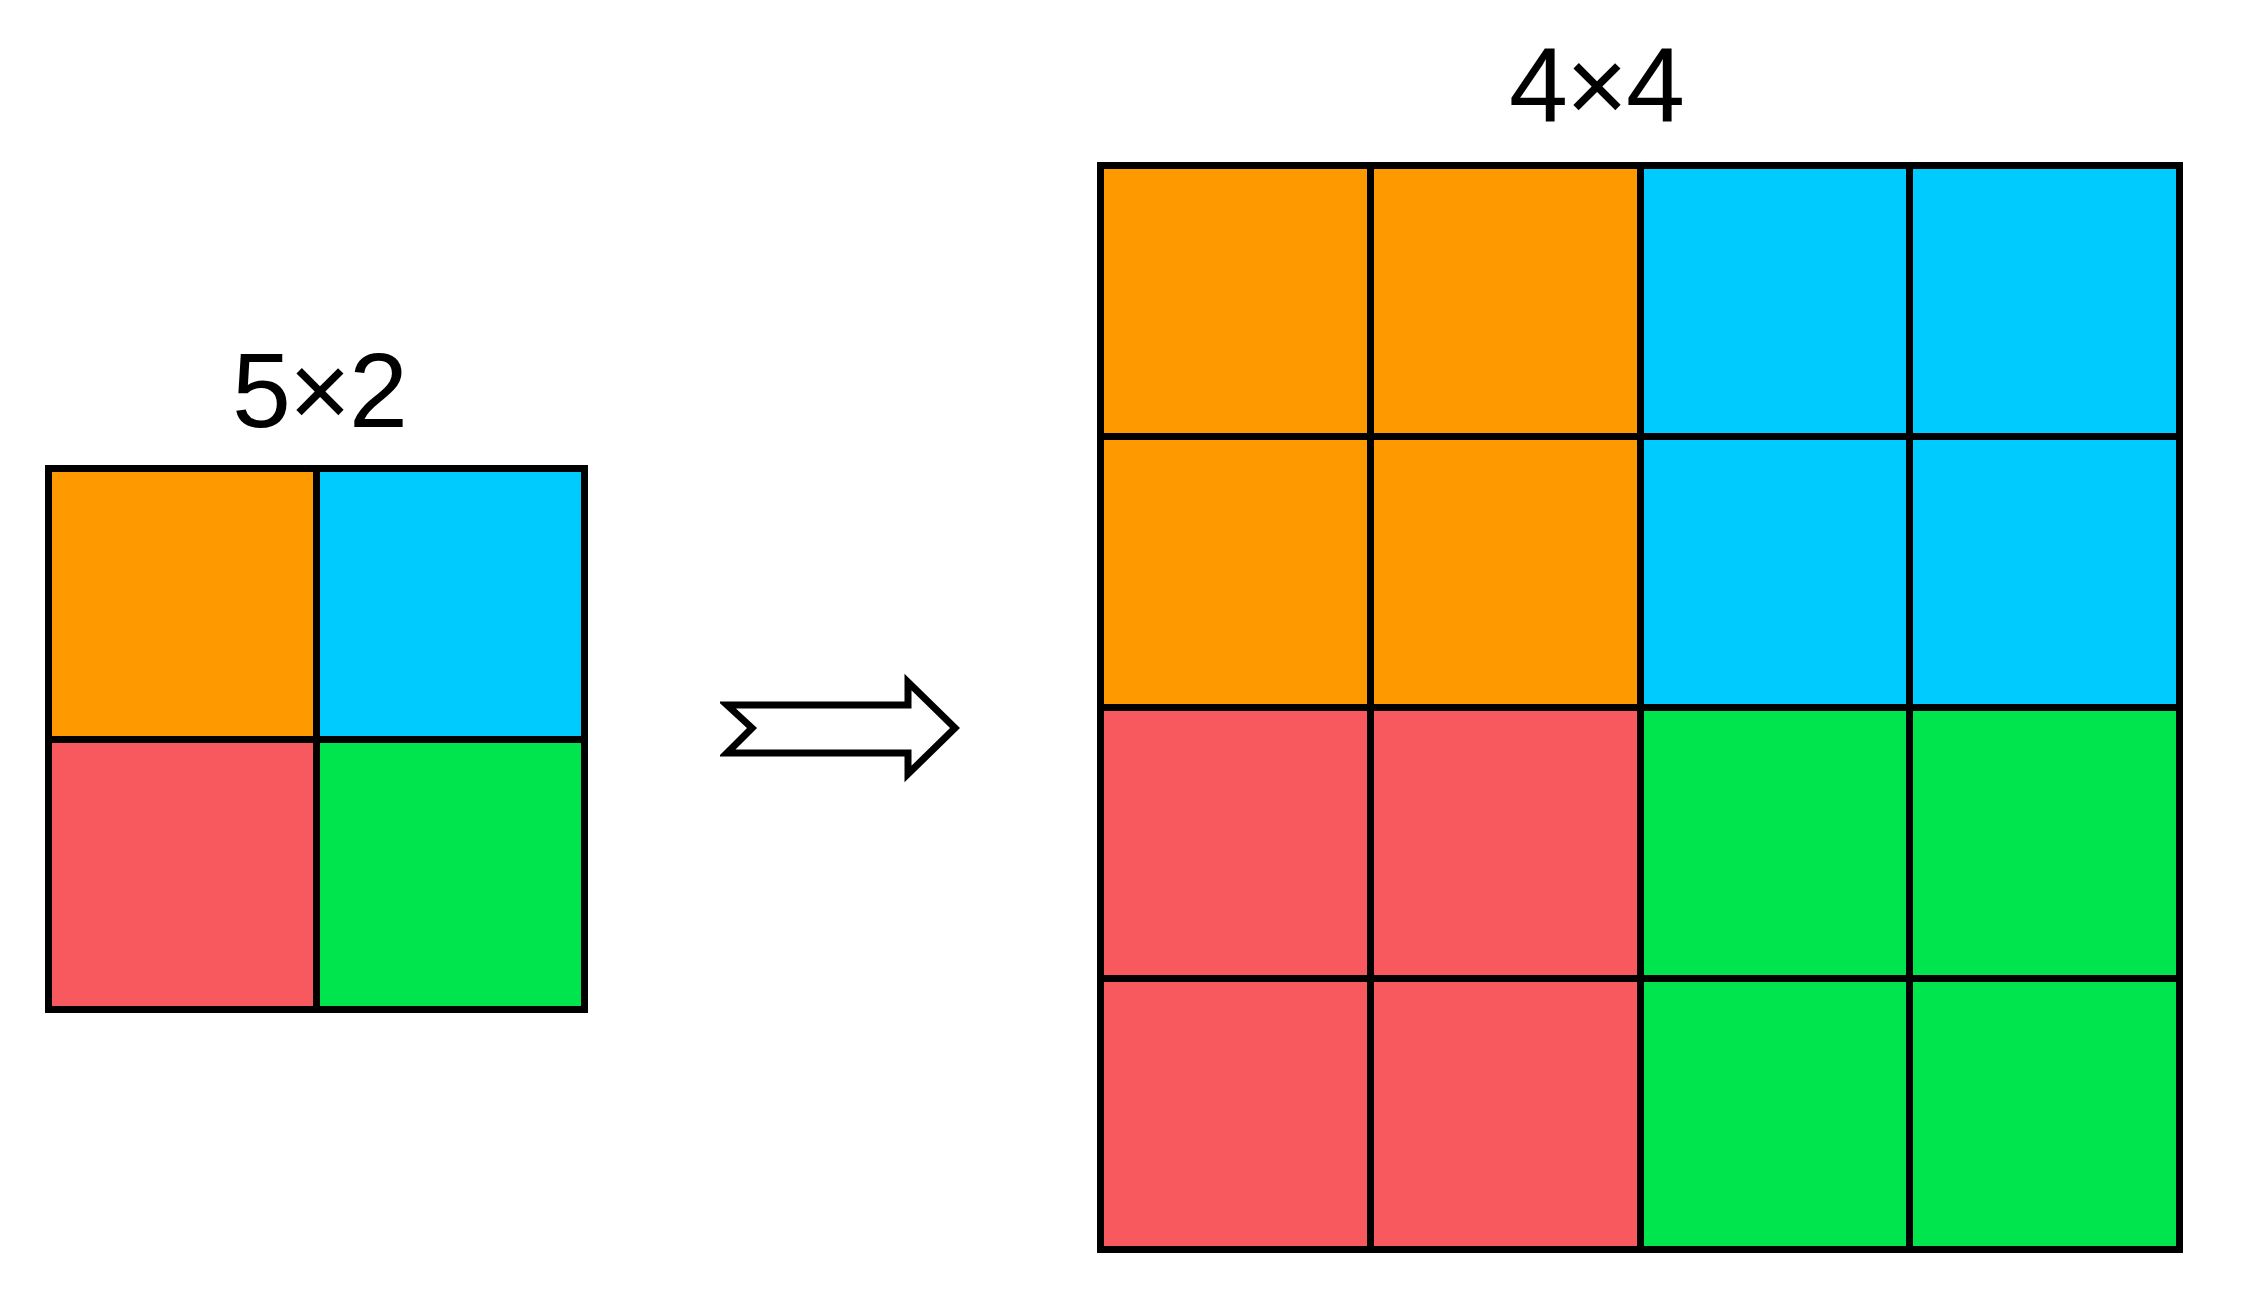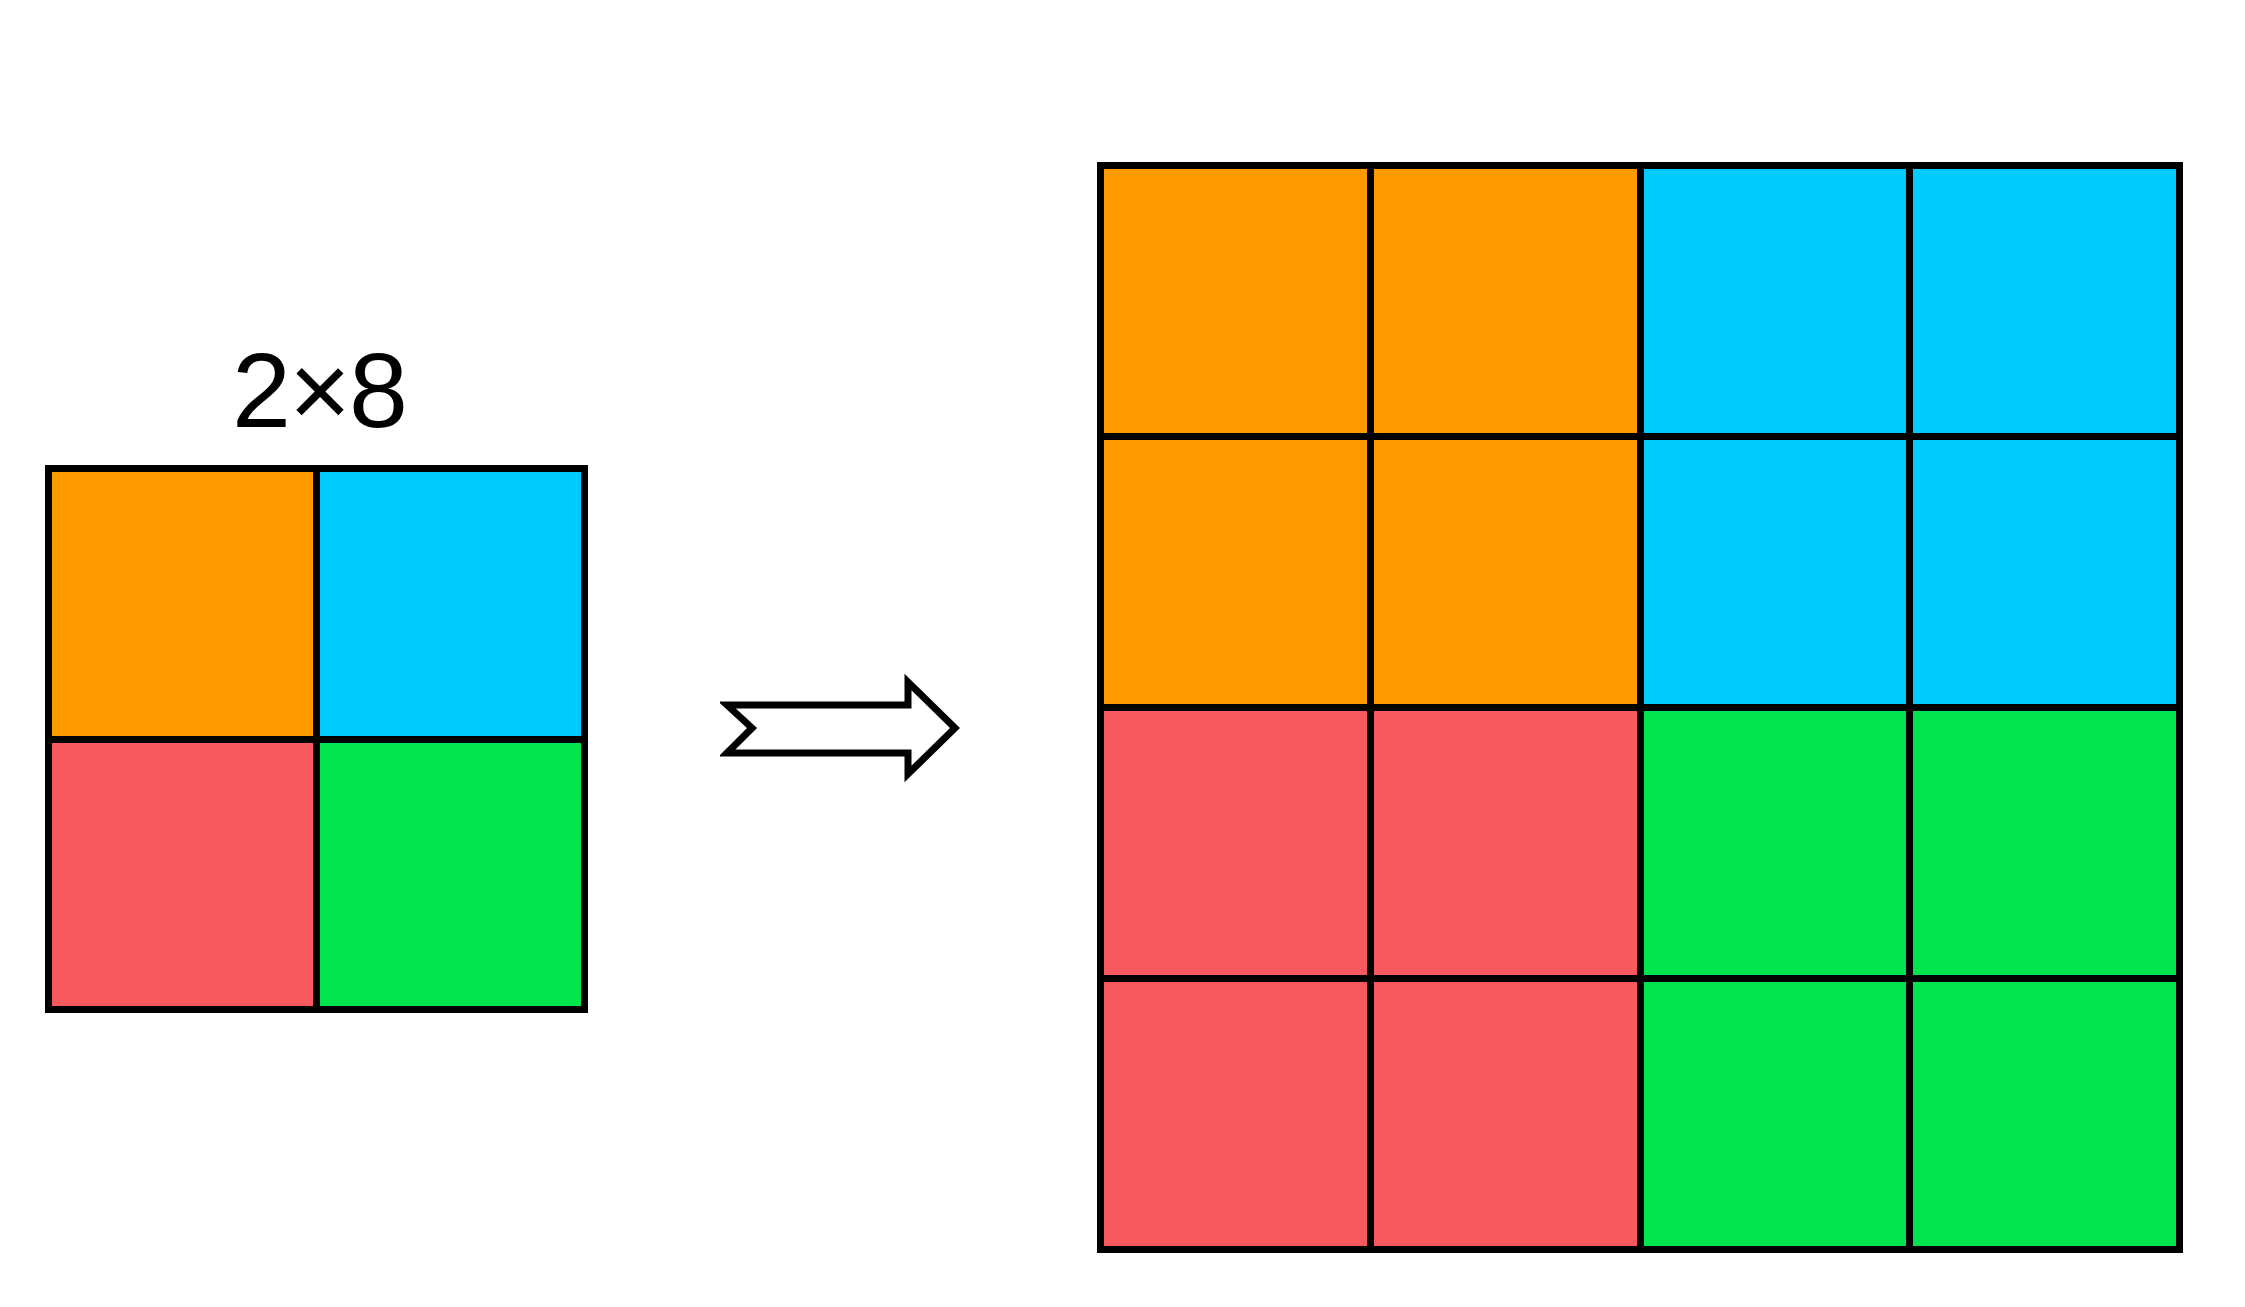--- a/index.html
+++ b/index.html
@@ -35,33 +35,34 @@
   }
   .arrow-svg {
     position: absolute;
   }
 </style>
 </head>
 <body>
 
 <div class="canvas">
 
-  <div class="label" style="left: 169px; top: 337px; width: 300px;">2×8</div>
+  <div class="label" style="left: 169px; top: 337px; width: 300px;">5×2</div>
 
   <div class="grid" id="grid-small" style="left: 45px; top: 465px; width: 543px; height: 548px; grid-template-columns: repeat(2, 1fr); grid-template-rows: repeat(2, 1fr);">
       <div style="background: rgb(255, 153, 0);"></div>
       <div style="background: rgb(0, 203, 255);"></div>
       <div style="background: rgb(247, 89, 94);"></div>
       <div style="background: rgb(0, 228, 78);"></div>
     </div>
 
   <svg class="arrow-svg" style="left: 720px; top: 672px;" width="245" height="112" viewBox="0 0 245 112">
     <polygon id="arrow-shape" points="7,33 188,33 188,10 235,56 188,102 188,81 7,81 32,56" stroke-width="7" stroke-linejoin="miter" fill="#ffffff" stroke="#000000"></polygon>
   </svg>
 
+  <div class="label" style="left: 1446px; top: 32px; width: 300px;">4×4</div>
 
   <div class="grid" id="grid-large" style="left: 1097px; top: 162px; width: 1086px; height: 1091px; grid-template-columns: repeat(4, 1fr); grid-template-rows: repeat(4, 1fr);">
       <div style="background: rgb(255, 153, 0);"></div>
       <div style="background: rgb(255, 153, 0);"></div>
       <div style="background: rgb(0, 203, 255);"></div>
       <div style="background: rgb(0, 203, 255);"></div>
       <div style="background: rgb(255, 153, 0);"></div>
       <div style="background: rgb(255, 153, 0);"></div>
       <div style="background: rgb(0, 203, 255);"></div>
       <div style="background: rgb(0, 203, 255);"></div>

